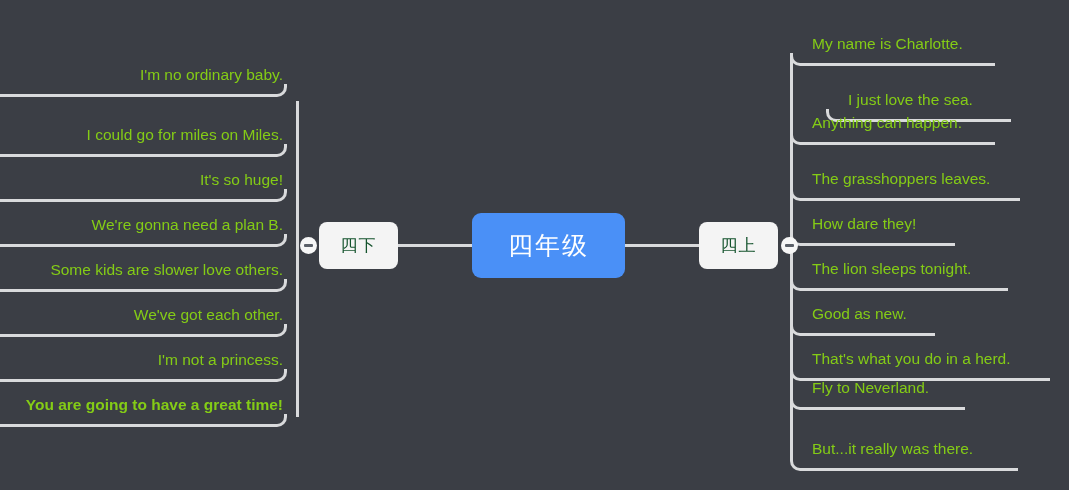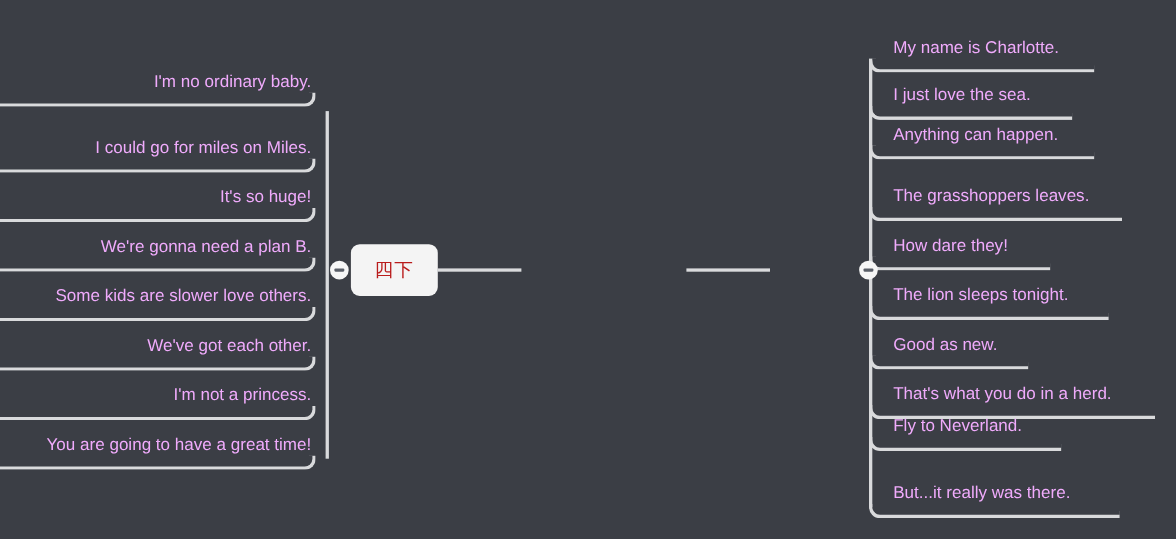--- a/index.html
+++ b/index.html
@@ -41,21 +41,21 @@
   .mid-node {
     position: absolute;
     top: 222px;
     width: 79px;
     height: 47px;
     background: #f4f4f4;
     border-radius: 8px;
     display: flex;
     align-items: center;
     justify-content: center;
-    color: #b91c1c;
+    color: #14532d;
     font-size: 17px;
     letter-spacing: 1px;
     box-sizing: border-box;
   }
   .mid-node.left  { left: 319px; }
   .mid-node.right { left: 699px; }
 
   
   .trunk {
     position: absolute;
@@ -103,21 +103,21 @@
     position: absolute;
     height: 45px;
   }
   .leaf .label {
     position: absolute;
     top: 0;
     left: 0;
     right: 0;
     height: 45px;
     line-height: 45px;
-    color: #f0abfc;
+    color: #84cc16;
     font-size: 15.5px;
     white-space: nowrap;
     box-sizing: border-box;
   }
   .leaf .rule {
     position: absolute;
     height: 3px;
     background: #d9dadc;
     bottom: 0;
   }
@@ -186,34 +186,34 @@
       <div class="label">Some kids are slower love others.</div>
     </div>
     <div class="leaf" style="top:292px;width:298px;">
       <div class="rule"></div>
       <div class="label">We've got each other.</div>
     </div>
     <div class="leaf" style="top:337px;width:298px;">
       <div class="rule"></div>
       <div class="label">I'm not a princess.</div>
     </div>
-    <div class="leaf" style="top:382px;width:298px;">
+    <div class="leaf" style="top:382px;width:298px;font-weight:bold;">
       <div class="rule"></div>
       <div class="label">You are going to have a great time!</div>
     </div>
   </div>
 
   <div class="branch branch-right">
     <div class="spine right"></div>
 
     <div class="leaf" style="top:21px;width:205px;">
       <div class="rule" style="width:205px;"></div>
       <div class="label">My name is Charlotte.</div>
     </div>
-    <div class="leaf" style="top:64px;width:185px;">
+    <div class="leaf" style="top:77px;width:185px;margin-left:36px;">
       <div class="rule" style="width:185px;"></div>
       <div class="label">I just love the sea.</div>
     </div>
     <div class="leaf" style="top:100px;width:205px;">
       <div class="rule" style="width:205px;"></div>
       <div class="label">Anything can happen.</div>
     </div>
     <div class="leaf" style="top:156px;width:230px;padding-left:34px;">
       <div class="rule" style="width:230px;"></div>
       <div class="label">The grasshoppers leaves.</div>
@@ -243,21 +243,27 @@
       <div class="label">But...it really was there.</div>
     </div>
   </div>
 
   <div class="trunk left"></div>
   <div class="trunk right"></div>
 
   <div class="mid-node left">
     <span>四下</span>
   </div>
-
+  <div class="mid-node right">
+    <span>四上</span>
+  </div>
+
+  <div class="root-node">
+    <span>四年级</span>
+  </div>
 
   <div class="toggle left">
     <span class="bar"></span>
   </div>
   <div class="toggle right">
     <span class="bar"></span>
   </div>
 
 </div>
 

